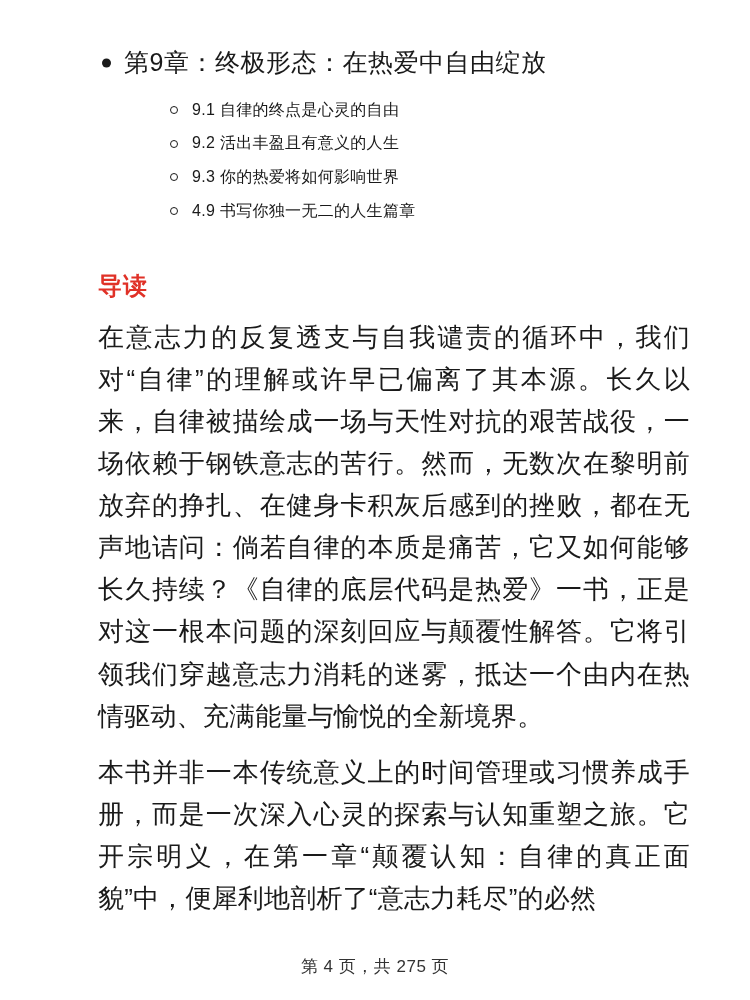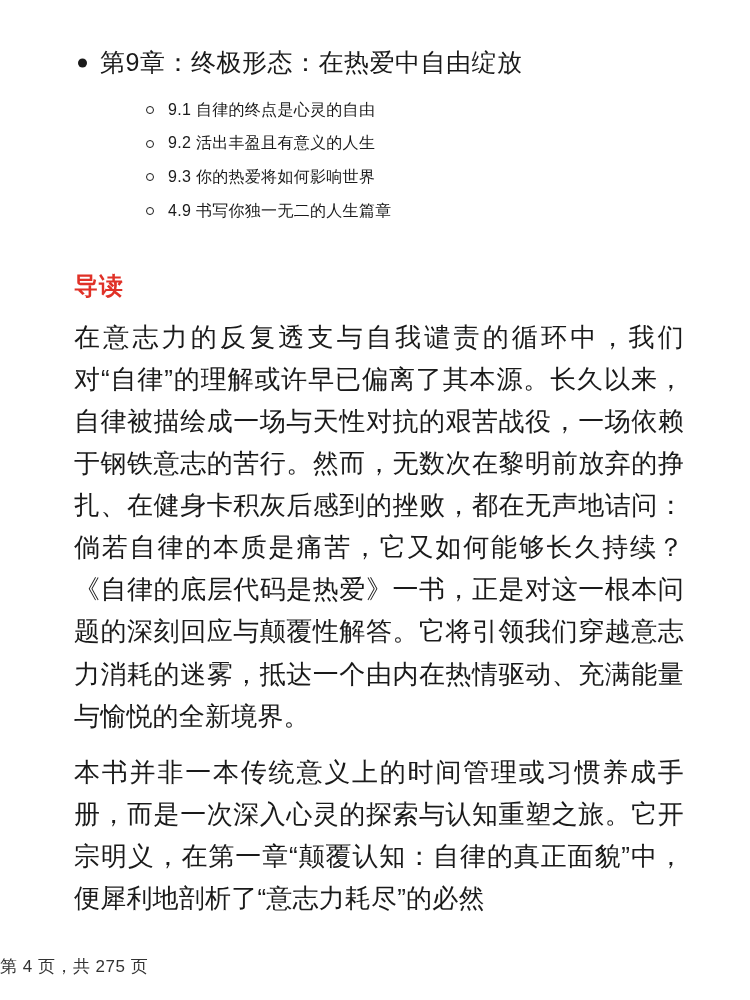--- a/index.html
+++ b/index.html
@@ -12,21 +12,21 @@
     height: 1000px;
     font-family: "Liberation Sans", sans-serif;
     color: #1a1a1a;
     position: relative;
     overflow: hidden;
   }
   .page {
     width: 750px;
     height: 1000px;
     box-sizing: border-box;
-    padding: 44px 60px 0 60px;
+    padding: 44px 60px 0 84px;
     position: relative;
     border-radius: 31px;
   }
 
   
   .toc {
     margin: 0;
     padding: 0;
     list-style: none;
   }
@@ -93,20 +93,21 @@
     text-justify: inter-ideograph;
     max-width: 610px;
   }
 
   
   .footer {
     position: absolute;
     left: 0;
     right: 0;
     bottom: 22px;
+    text-align: center;
     font-size: 17px;
     color: #333333;
     letter-spacing: 0.5px;
   }
 </style>
 </head>
 <body>
 
 <div class="page">
 

